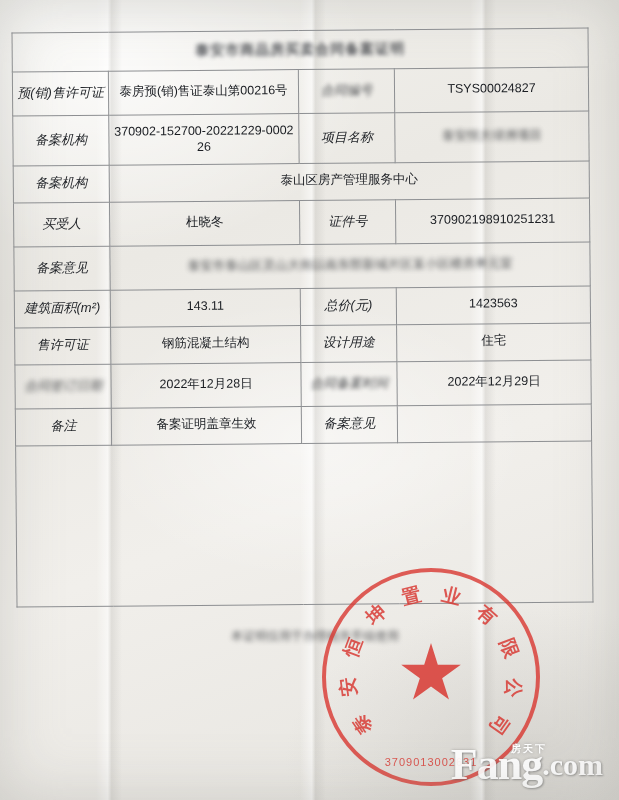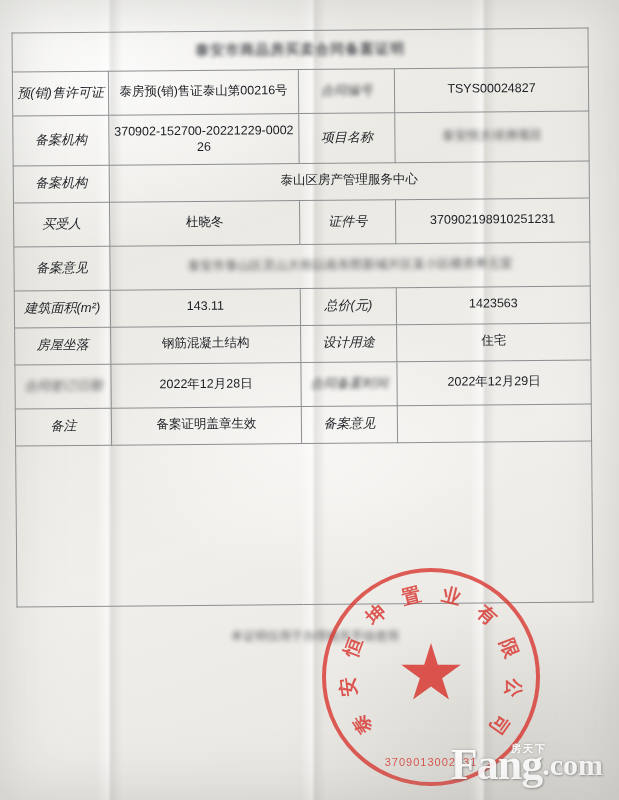--- a/index.html
+++ b/index.html
@@ -297,21 +297,21 @@
           <td>
             <div class="cell label">总价(元)</div>
           </td>
           <td>
             <div class="cell value">1423563</div>
           </td>
         </tr>
 
         <tr class="mid">
           <td>
-            <div class="cell label">房屋坐落</div>
+            <div class="cell label">售许可证</div>
           </td>
           <td>
             <div class="cell value">钢筋混凝土结构</div>
           </td>
           <td>
             <div class="cell label">设计用途</div>
           </td>
           <td>
             <div class="cell value">住宅</div>
           </td>

